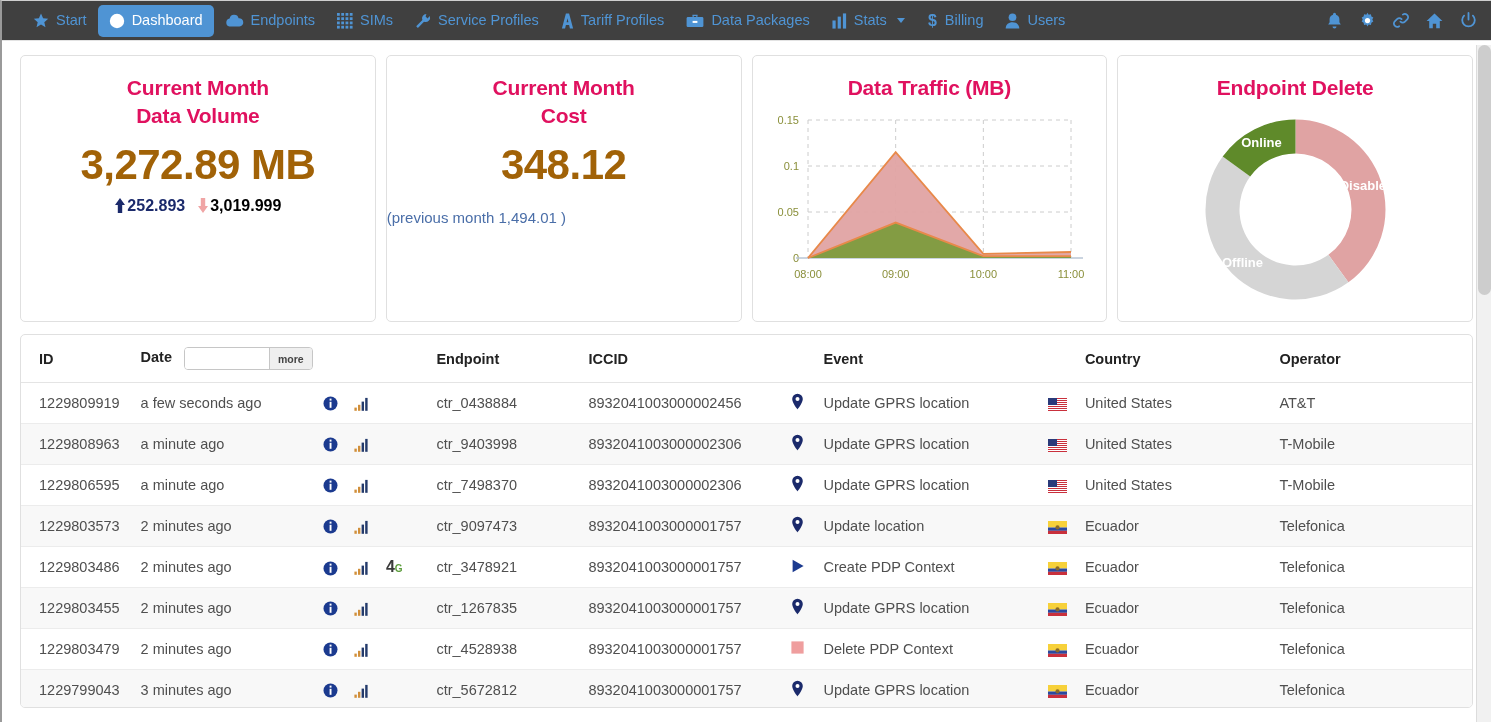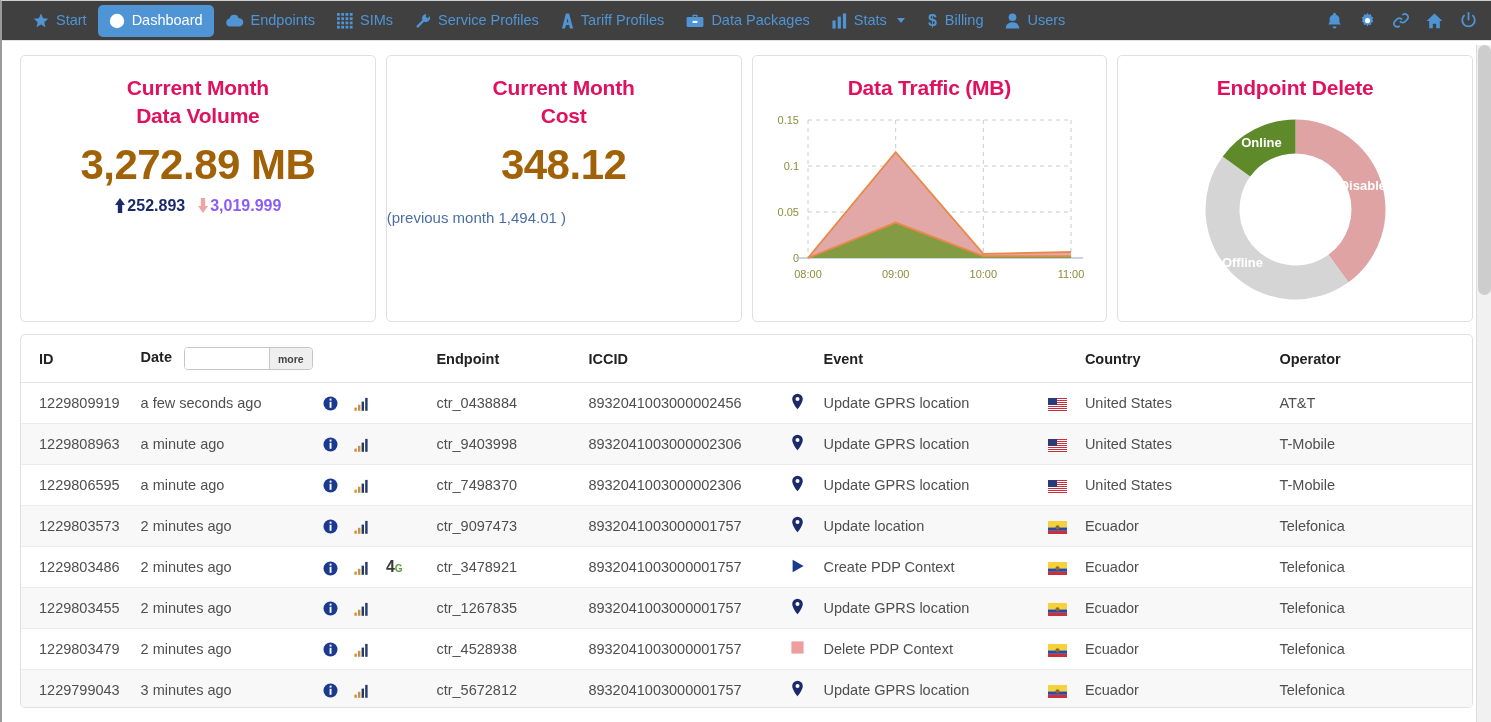--- a/index.html
+++ b/index.html
@@ -98,21 +98,21 @@
     margin-top: 8px;
     font-size: 16px;
     font-weight: bold;
     display: flex;
     justify-content: center;
     align-items: center;
     gap: 12px;
   }
   .up-grp, .down-grp { display: inline-flex; align-items: center; gap: 1px; }
   .up-grp { color: #1b2a6b; }
-  .down-grp { color: #8b5cf6; }
+  .down-grp { color: #000000; }
   .arrow-up, .arrow-down { display:inline-block; width: 12px; height: 17px; }
   .prev-month {
     text-align: left;
     color: #4a6ea8;
     font-size: 15px;
     margin-top: 20px;
   }
 
   
   .chart-wrap { padding: 6px 16px 0 10px; }

